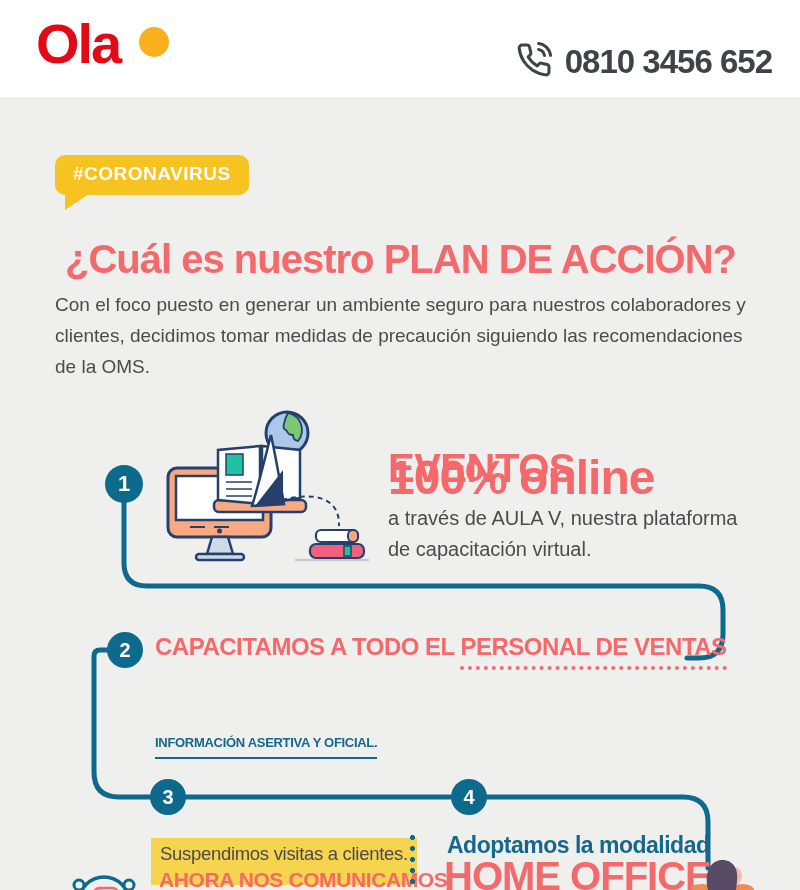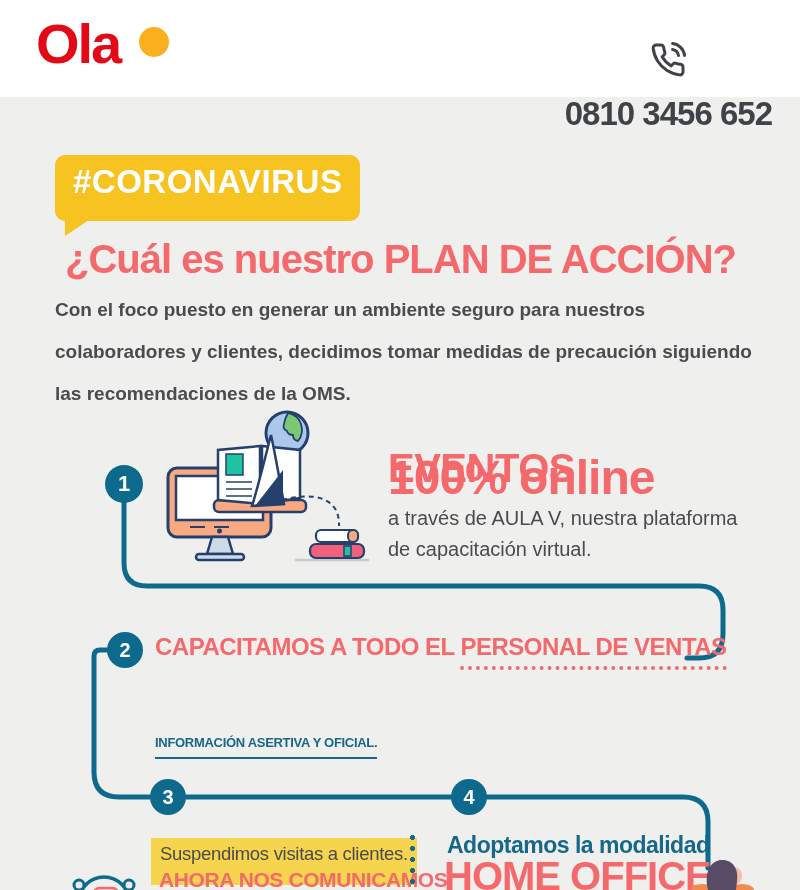--- a/index.html
+++ b/index.html
@@ -6,32 +6,32 @@
   .page{
     position:relative;width:800px;height:890px;margin:0 auto;
     background:#efefee;overflow:hidden;
     font-family:"Liberation Sans",sans-serif;color:#4b4b4d;
   }
   
   .header{position:absolute;left:0;top:0;width:800px;height:97px;background:#ffffff;padding-left:10px;}
   .logo{position:absolute;left:36px;top:12px;height:64px;}
   .logo-text{font-size:56px;font-weight:700;letter-spacing:-2px;color:#e30a17;line-height:64px;}
   .logo-dot{position:absolute;left:103px;top:15px;width:30px;height:30px;border-radius:50%;background:#f9b01c;}
-  .phone-wrap{position:absolute;right:38px;top:42px;display:flex;align-items:center;gap:13px;flex-direction:column;}
+  .phone-wrap{position:absolute;right:38px;top:42px;display:flex;align-items:center;gap:13px;}
   .phone-number{font-size:33px;font-weight:700;letter-spacing:-1px;color:#3f4247;}
   
   .badge{position:absolute;left:55px;top:155px;background:#f7c320;color:#ffffff;
-    font-size:33px;font-weight:700;letter-spacing:0.5px;padding:8px 18px 20px;border-radius:10px;}
+    font-size:19px;font-weight:700;letter-spacing:0.5px;padding:8px 18px 10px;border-radius:10px;}
   .badge::after{content:"";position:absolute;left:10px;bottom:-15px;width:0;height:0;
     border-top:16px solid #f7c320;border-right:24px solid transparent;}
   
   .title{position:absolute;left:53px;top:224px;width:720px;margin:12px;
     font-size:40px;font-weight:700;letter-spacing:-1px;color:#f4696b;line-height:46px;}
   .intro{position:absolute;left:55px;top:289px;width:700px;margin:0;
-    font-size:19px;line-height:42px;color:#4b4b4d;font-weight:bold;}
+    font-size:19px;line-height:31px;color:#4b4b4d;}
   
   .connector{position:absolute;left:0;top:0;width:800px;height:890px;pointer-events:none;}
   .step-circle{position:absolute;border-radius:50%;background:#0e6a8c;color:#ffffff;
     display:flex;align-items:center;justify-content:center;font-weight:700;}
   .c1{left:105px;top:465px;width:38px;height:38px;font-size:22px;}
   .c2{left:107px;top:632px;width:36px;height:36px;font-size:20px;}
   .c3{left:150px;top:779px;width:36px;height:36px;font-size:20px;}
   .c4{left:451px;top:779px;width:36px;height:36px;font-size:20px;}
   
   .illus{position:absolute;left:160px;top:402px;}

